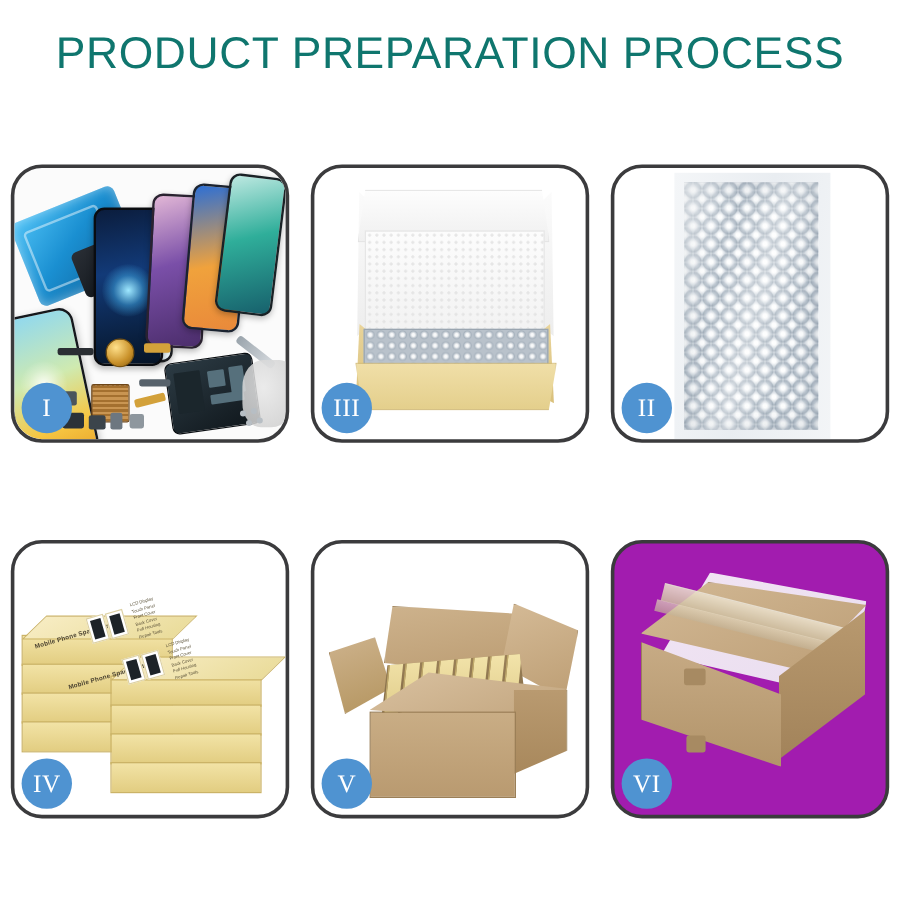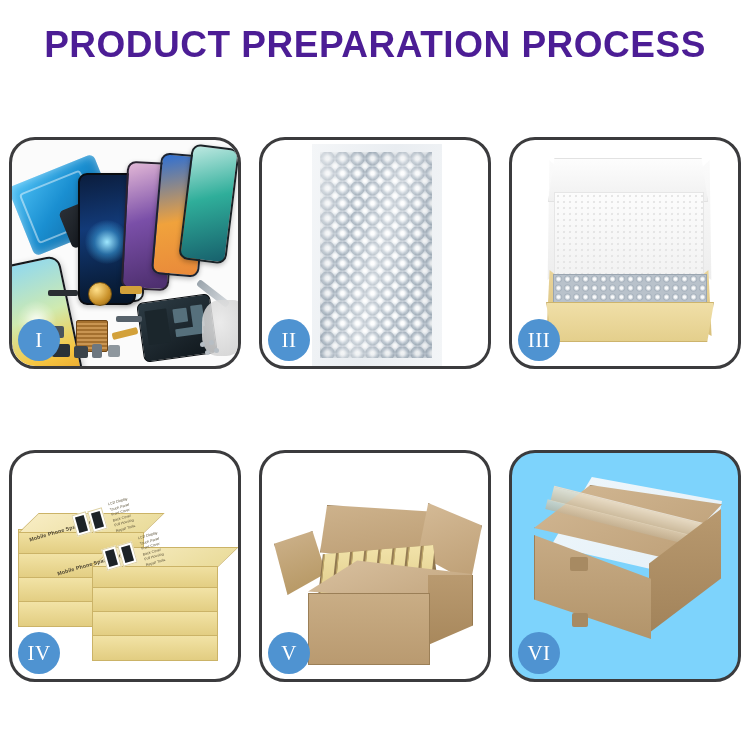--- a/index.html
+++ b/index.html
@@ -10,23 +10,23 @@
     overflow:hidden;
     position:relative;
   }
   .page{width:750px;height:750px;position:relative;}
 
   
   .header{padding-top:26px;text-align:center;}
   .title{
     font-family:"Liberation Sans", sans-serif;
     font-size:37px;
-    font-weight:700;
+    font-weight:400;
     letter-spacing:.5px;
-    color:#4c1d95;
+    color:#0f766e;
     line-height:1.05;
     white-space:nowrap;
   }
   .subtitle{
     margin-top:11px;
     font-size:14.6px;
     font-weight:400;
     color:#1a1a1a;
     letter-spacing:.1px;
     white-space:nowrap;
@@ -324,21 +324,21 @@
     overflow:hidden;
   }
   .p5 .inner b{
     position:absolute;top:-6px;width:11px;height:66px;
     background:linear-gradient(180deg,#f4e6ae,#ddc884);
     border-left:1px solid #c2ab6c;
     transform:skewX(-6deg);
   }
 
   
-  .p6{background:#7dd3fc;text-align:center;}
+  .p6{background:#a21caf;text-align:center;}
   .p6 .bg{
     position:absolute;left:24px;top:24px;width:186px;height:150px;
     background:linear-gradient(150deg,#fbfbfc,#eef1f4);
     clip-path:polygon(30% 0,100% 16%,92% 70%,8% 46%);
     opacity:.9;
   }
   .p6 .top{
     position:absolute;left:22px;top:32px;width:186px;height:72px;
     background:linear-gradient(155deg,#d2b894,#bd9f77);
     clip-path:polygon(30% 0,100% 26%,72% 100%,0 58%);
@@ -414,41 +414,41 @@
         <div class="screws">
             <b></b>
             <b></b>
             <b></b>
             <b></b>
           </div>
       </div>
       <div class="badge">I</div>
     </div>
 
-    <div class="panel p2">
-      <div class="scene">
-        <div class="wrapbag"></div>
-        <div class="bubbles"></div>
-        <div class="sheen"></div>
-      </div>
-      <div class="badge">II</div>
-    </div>
-
     <div class="panel p3">
       <div class="scene">
         <div class="lidl"></div>
         <div class="lidr"></div>
         <div class="lidback"></div>
         <div class="foam"></div>
         <div class="sidel"></div>
         <div class="sider"></div>
         <div class="innerbub"></div>
         <div class="boxfront"></div>
       </div>
       <div class="badge">III</div>
+    </div>
+
+    <div class="panel p2">
+      <div class="scene">
+        <div class="wrapbag"></div>
+        <div class="bubbles"></div>
+        <div class="sheen"></div>
+      </div>
+      <div class="badge">II</div>
     </div>
 
     <div class="panel p4">
       <div class="scene">
         <div class="stack">
 
           <div class="ybox" style="left:2px;top:52px;">
             <div class="topface"></div>
           </div>
           <div class="ybox" style="left:2px;top:76px;"></div>

